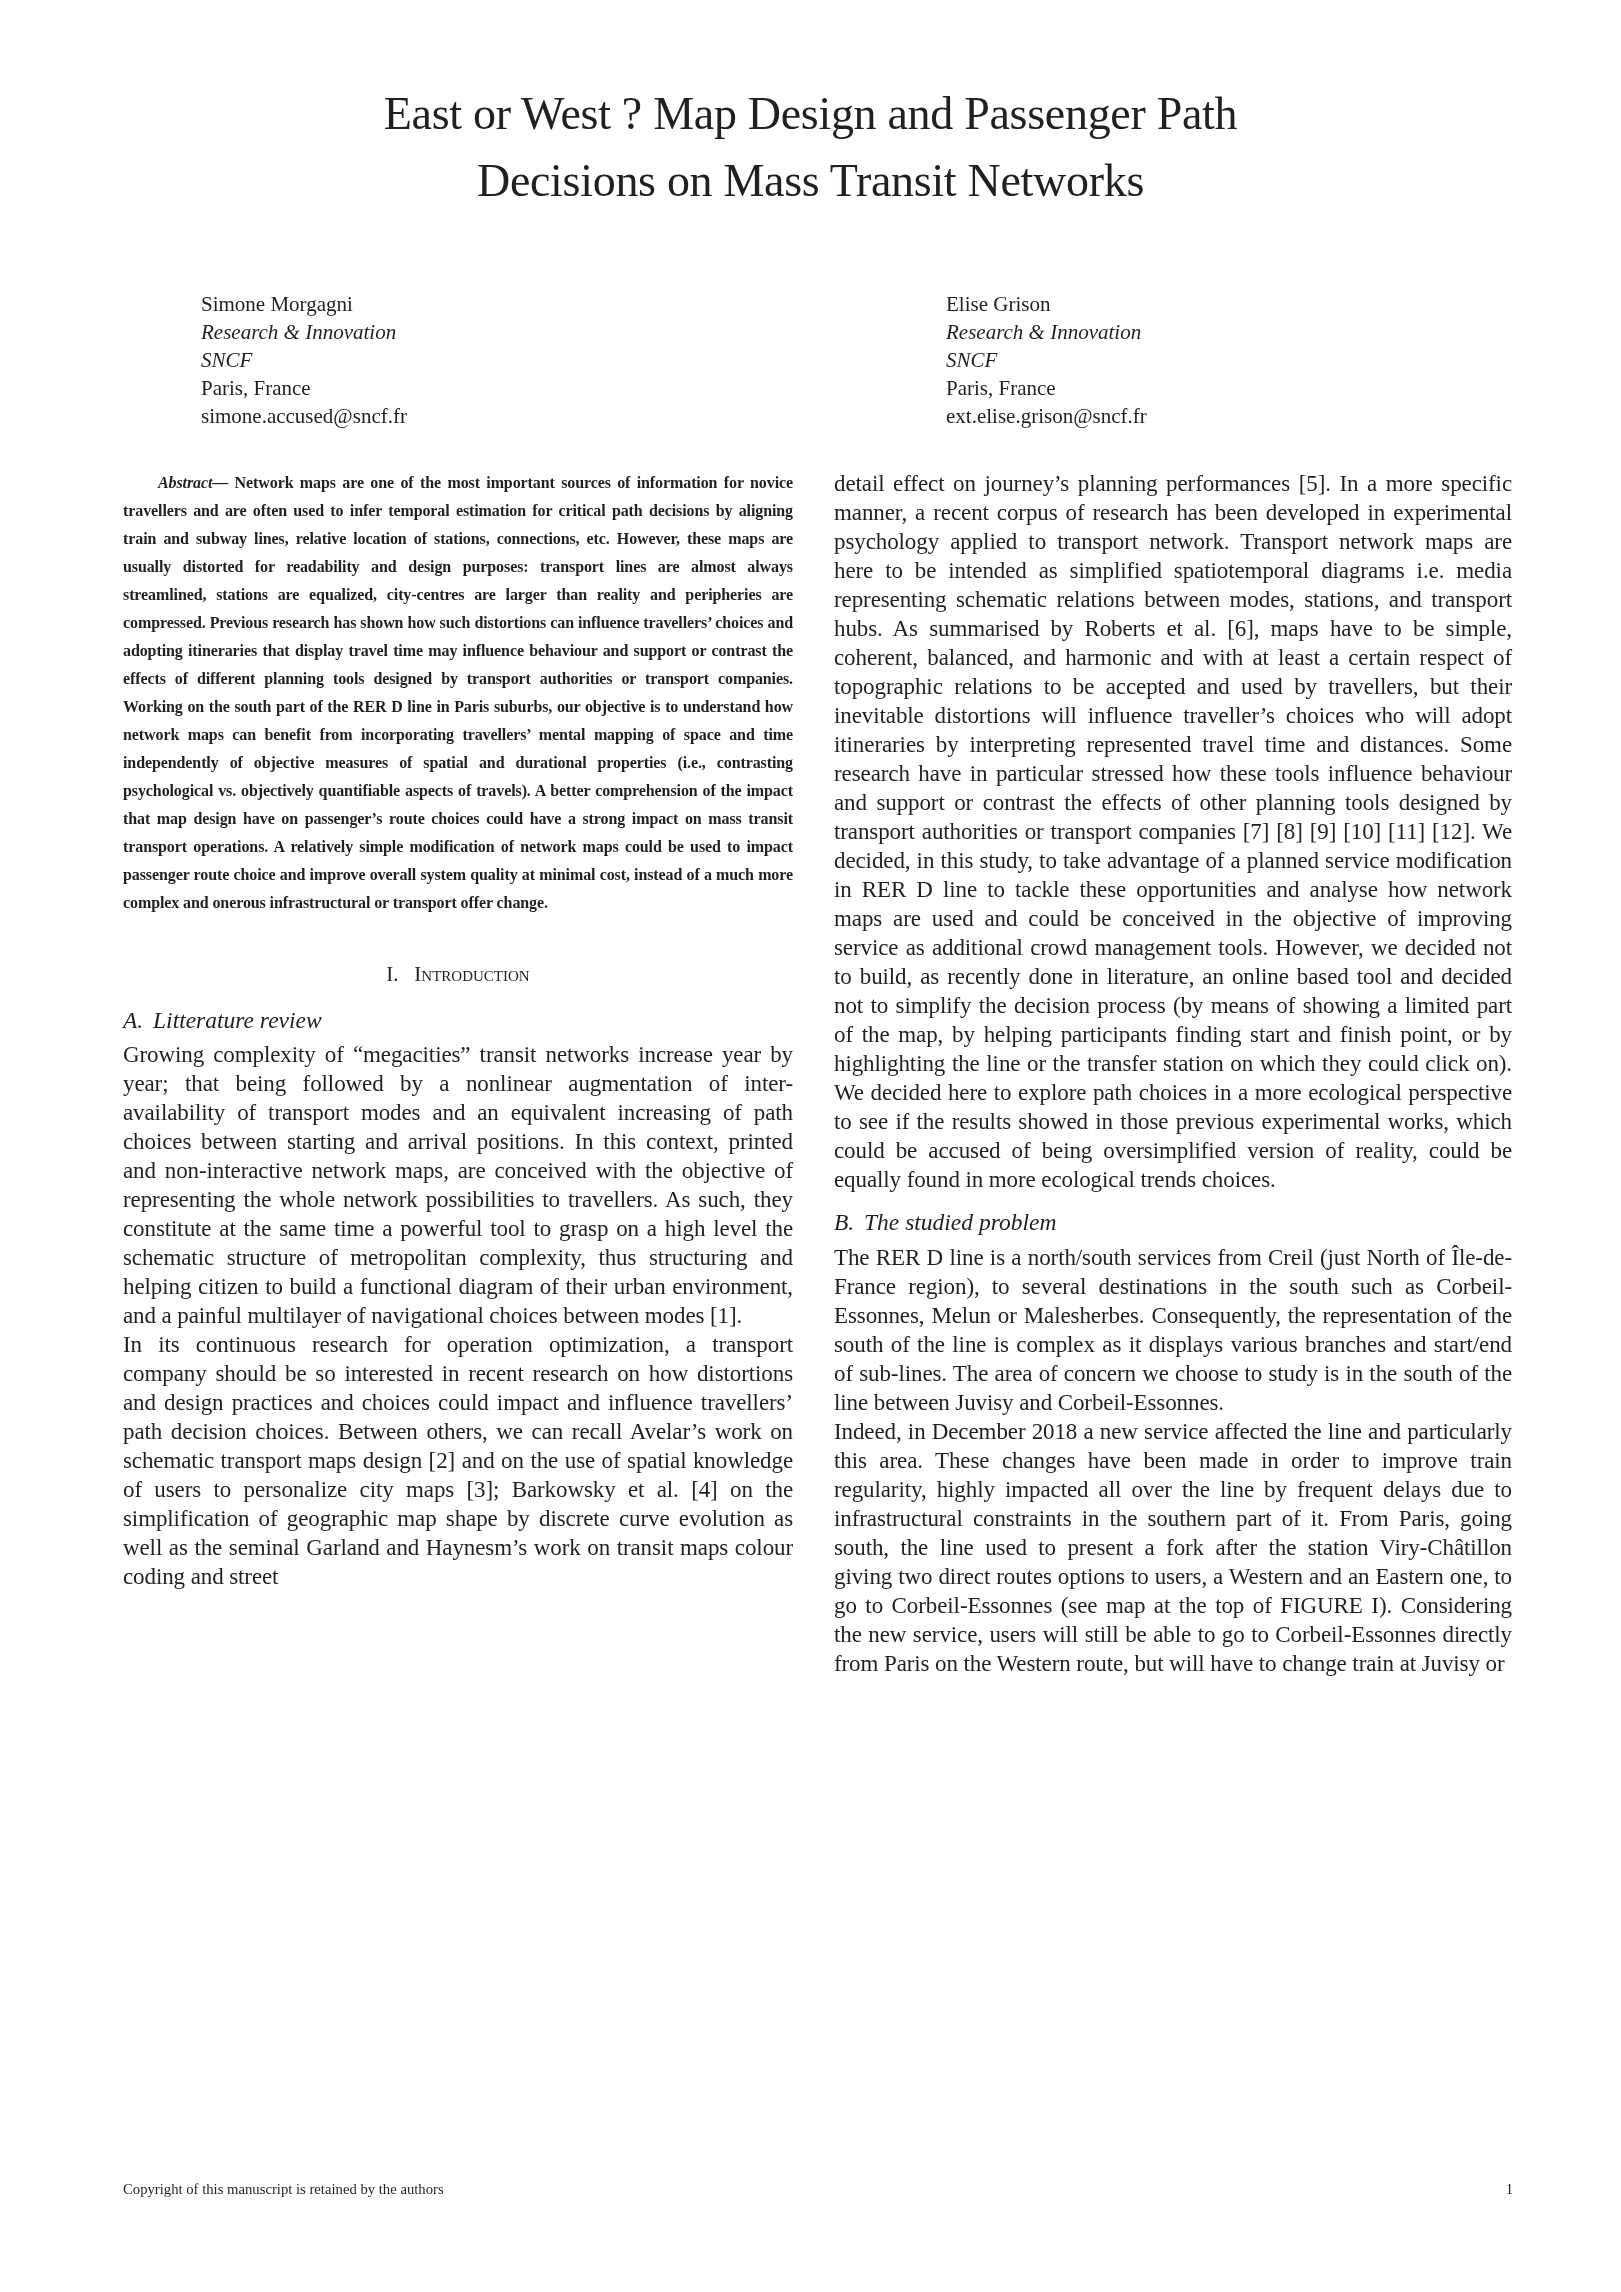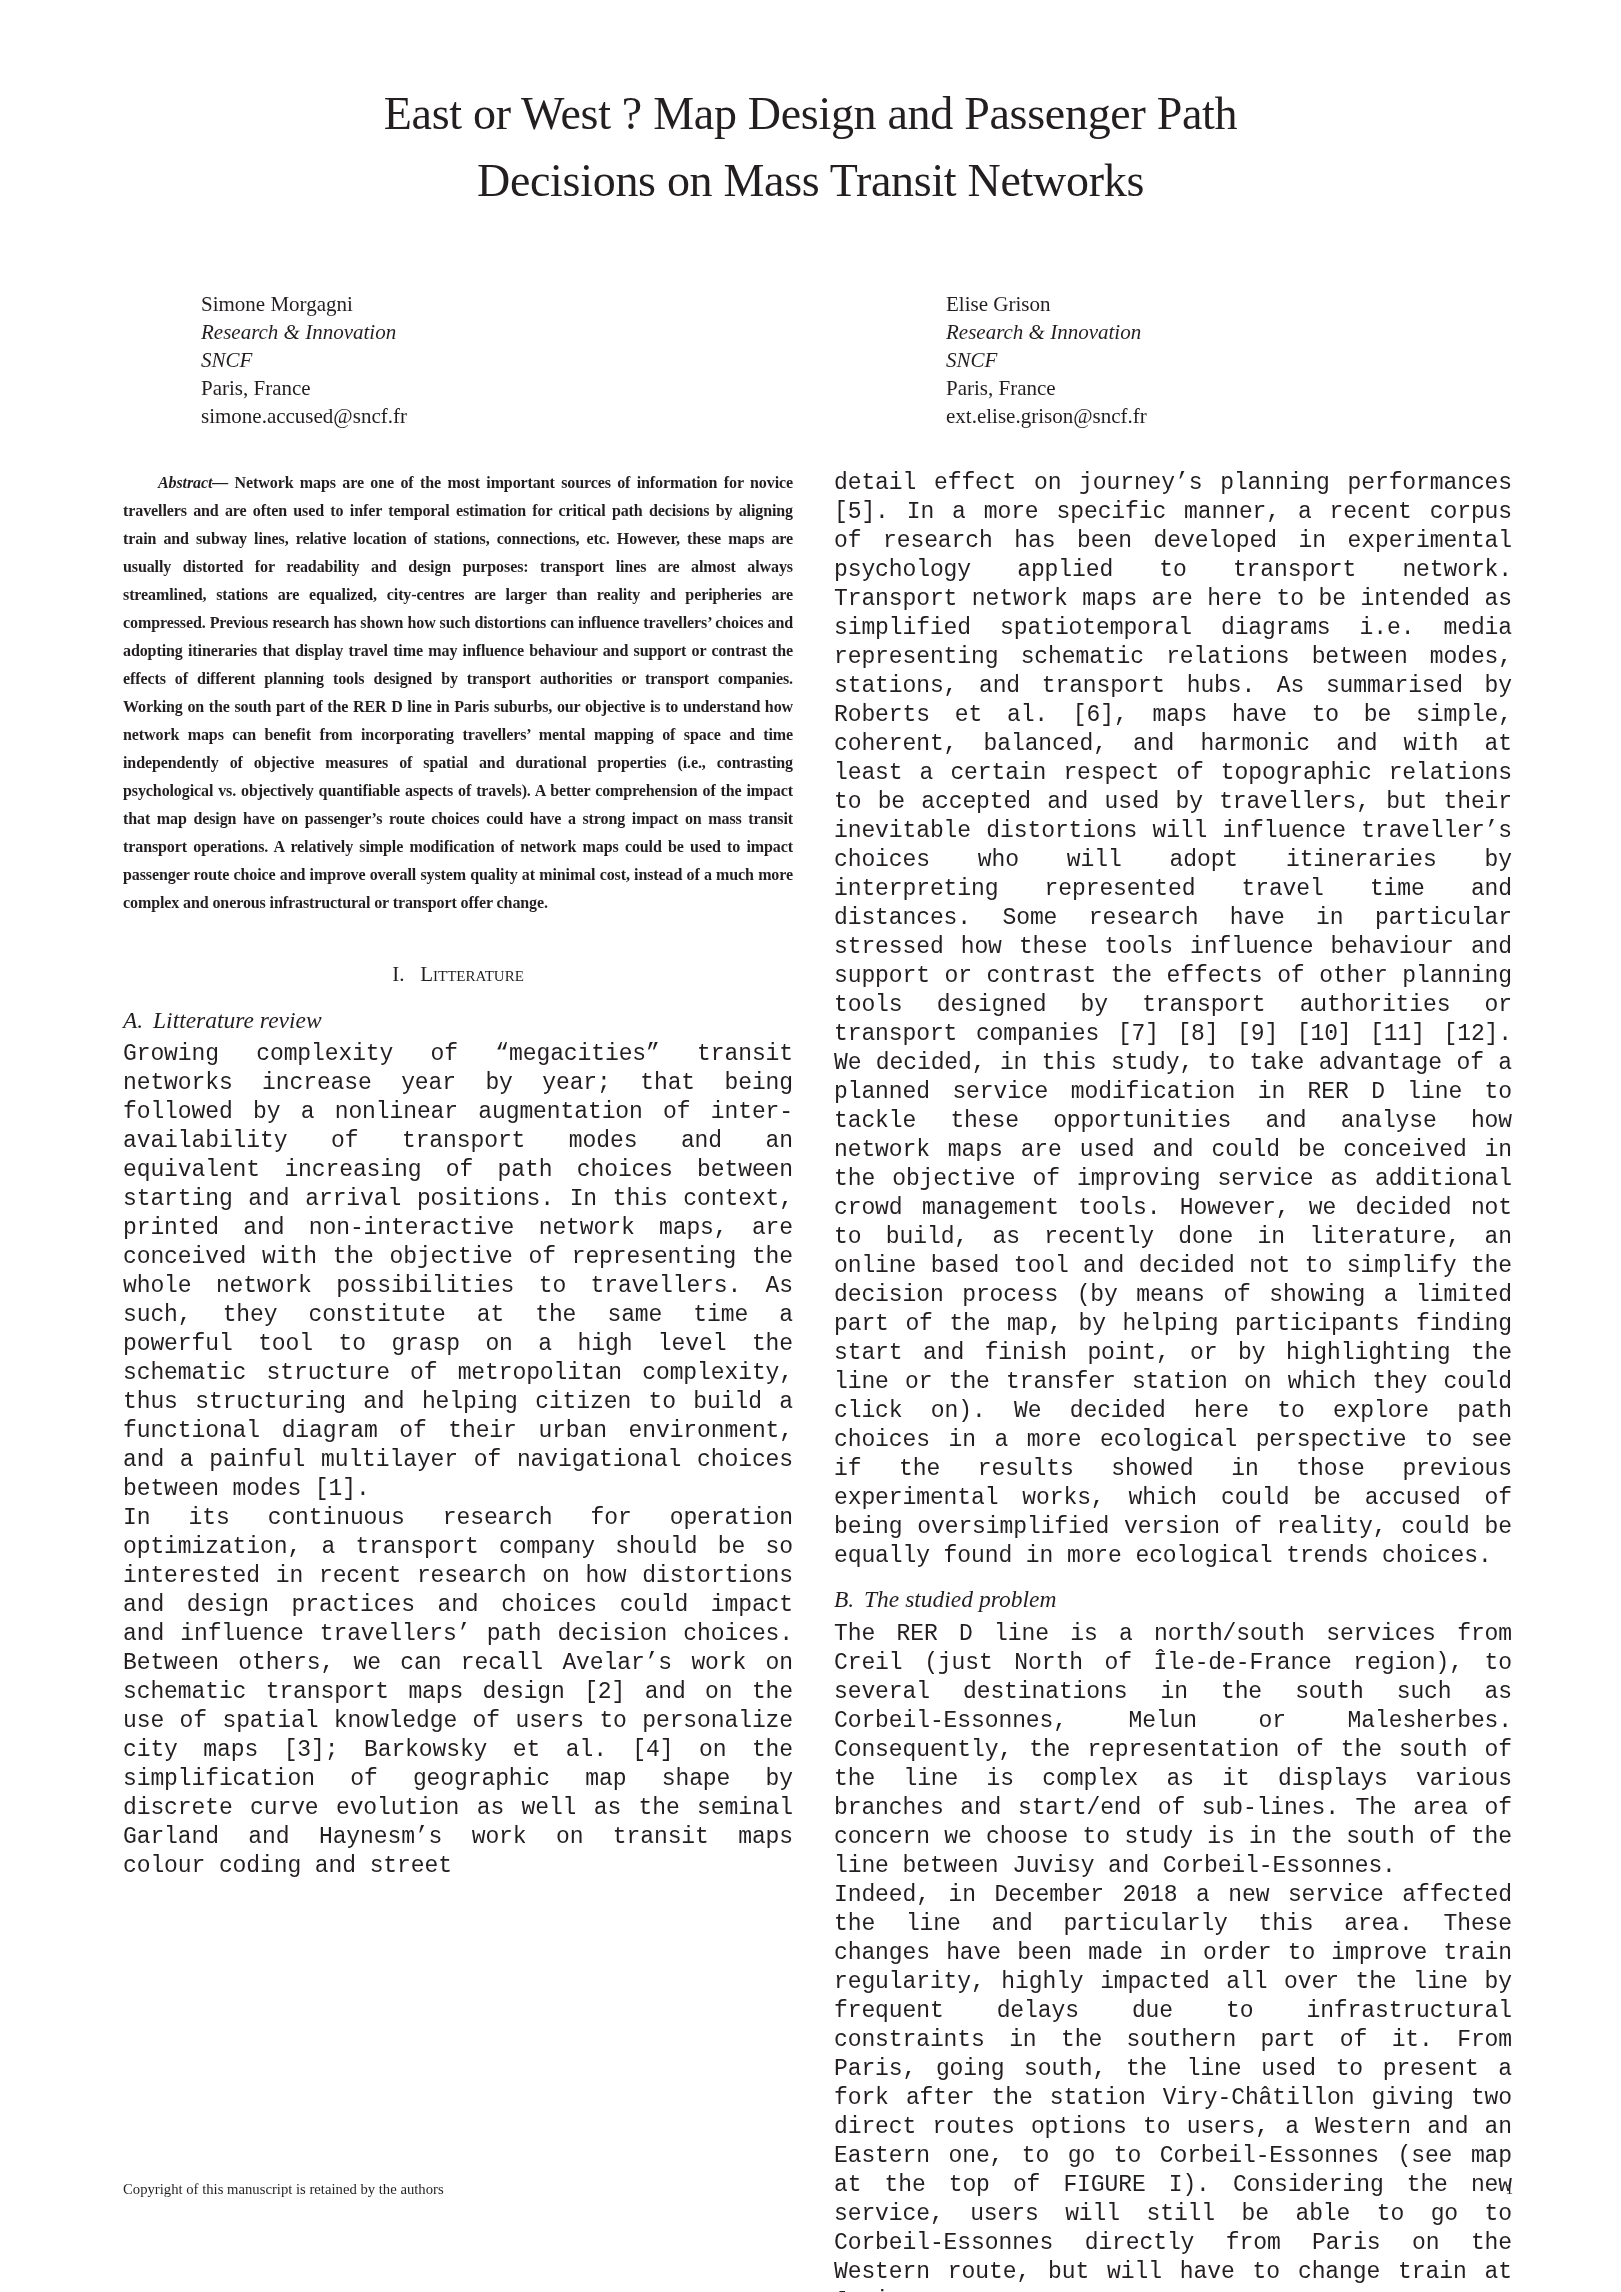--- a/index.html
+++ b/index.html
@@ -37,21 +37,21 @@
     text-align: center; font-size: 21px; margin: 43px 0 0 0; line-height: 28px;
     font-weight: normal;
   }
   .section-head .sc { font-variant: small-caps; }
   .sub-head {
     font-style: italic; font-size: 23.5px; line-height: 29px; margin: 17.6px 0 5.9px 0;
     font-weight: normal;
   }
   .sub-head .num { margin-right: 9.8px; }
   .body-p {
-    font-size: 23px; line-height: 29px; margin: 0; letter-spacing: -0.1px; font-family: Liberation Mono, monospace;
+    font-size: 23px; line-height: 29px; margin: 0; letter-spacing: -0.1px;
   }
   .right .sub-head { margin-top: 13.7px; }
   .footer {
     position: absolute; top: 2180px; left: 123px; width: 1390px;
     font-size: 14.7px; line-height: 19.6px;
   }
   .footer .copy { position: absolute; left: 0; top: 0; }
   .footer .pg { position: absolute; right: 0; top: 0; }
 </style>
 </head>
@@ -76,21 +76,21 @@
   <div class="it">SNCF</div>
   <div>Paris, France</div>
   <div>ext.elise.grison@sncf.fr</div>
 </div>
 
 <div class="col left">
   <p class="abstract"><span class="lead">Abstract—</span><span> Network maps are one of the most important sources of information for novice travellers and are often used to infer temporal estimation for critical path decisions by aligning train and subway lines, relative location of stations, connections, etc. However, these maps are usually distorted for readability and design purposes: transport lines are almost always streamlined, stations are equalized, city-centres are larger than reality and peripheries are compressed. Previous research has shown how such distortions can influence travellers’ choices and adopting itineraries that display travel time may influence behaviour and support or contrast the effects of different planning tools designed by transport authorities or transport companies. Working on the south part of the RER D line in Paris suburbs, our objective is to understand how network maps can benefit from incorporating travellers’ mental mapping of space and time independently of objective measures of spatial and durational properties (i.e., contrasting psychological vs. objectively quantifiable aspects of travels). A better comprehension of the impact that map design have on passenger’s route choices could have a strong impact on mass transit transport operations. A relatively simple modification of network maps could be used to impact passenger route choice and improve overall system quality at minimal cost, instead of a much more complex and onerous infrastructural or transport offer change.</span></p>
 
 
   <h2 class="section-head">
-    <span>I.</span>&nbsp;&nbsp;&nbsp;<span class="sc">Litterature</span>
+    <span>I.</span>&nbsp;&nbsp;&nbsp;<span class="sc">Introduction</span>
   </h2>
 
   <h3 class="sub-head">
     <span class="num">A.</span><span>Litterature review</span>
   </h3>
 
   <p class="body-p">Growing complexity of “megacities” transit networks increase year by year; that being followed by a nonlinear augmentation of inter-availability of transport modes and an equivalent increasing of path choices between starting and arrival positions. In this context, printed and non-interactive network maps, are conceived with the objective of representing the whole network possibilities to travellers. As such, they constitute at the same time a powerful tool to grasp on a high level the schematic structure of metropolitan complexity, thus structuring and helping citizen to build a functional diagram of their urban environment, and a painful multilayer of navigational choices between modes [1].</p>
   <p class="body-p">In its continuous research for operation optimization, a transport company should be so interested in recent research on how distortions and design practices and choices could impact and influence travellers’ path decision choices. Between others, we can recall Avelar’s work on schematic transport maps design [2] and on the use of spatial knowledge of users to personalize city maps [3]; Barkowsky et al. [4] on the simplification of geographic map shape by discrete curve evolution as well as the seminal Garland and Haynesm’s work on transit maps colour coding and street</p>
 </div>
 

